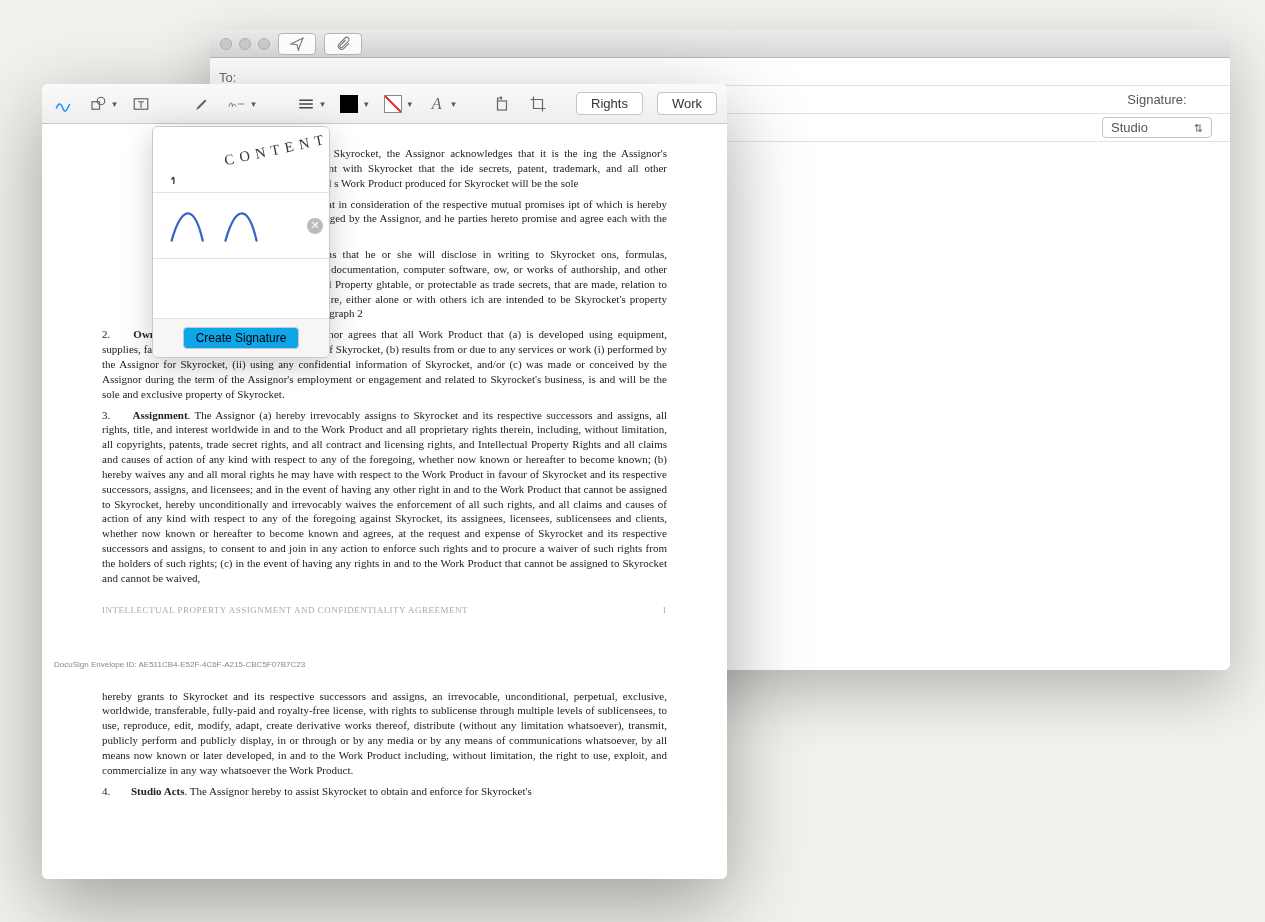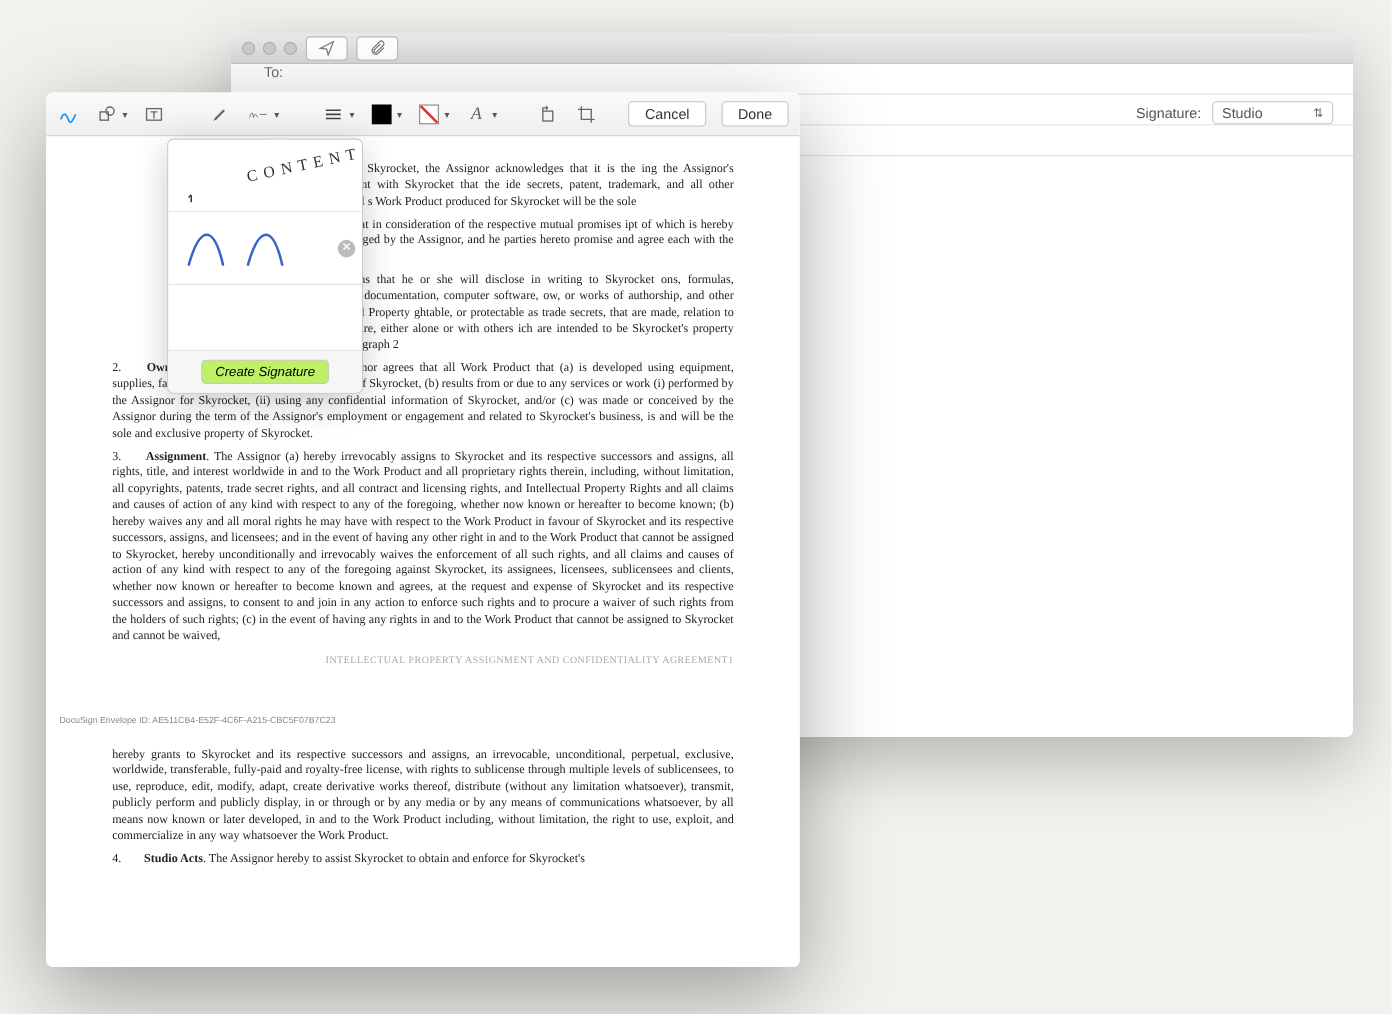--- a/index.html
+++ b/index.html
@@ -42,30 +42,30 @@
   .tb-btn {
     border:1px solid #b8b8b8;
     border-radius:4px;
     height:22px;
     padding:0 10px;
     background:#fff;
     display:flex; align-items:center; justify-content:center;
     font-size:14px; color:#555;
   }
   .mail-header-row {
-    display:flex; align-items:flex-start;
+    display:flex; align-items:flex-end;
     border-bottom:1px solid #e2e2e2;
-    height:28px; padding:0 30px;
+    height:28px; padding:0 9px;
     font-size:13px; color:#6e6e6e;
   }
   .mail-header-row .label { width:46px; }
   .signature-row {
     position:absolute; right:18px; top:62px;
     display:flex; align-items:center; gap:10px;
-    font-size:13px; color:#555;
+    font-size:13px; color:#555;flex-direction:column;
   }
   .signature-select {
     border:1px solid #c4c4c4; border-radius:4px;
     background:#fff;
     padding:2px 8px; min-width:110px;
     display:flex; justify-content:space-between; align-items:center;
     font-size:13px;
   }
   .mail-body {
     position:absolute; left:0; right:0; top:380px;
@@ -119,22 +119,22 @@
     padding:16px 60px 30px 60px;
     font-family: Georgia, "Times New Roman", serif;
     font-size:11px;
     line-height:1.35;
     color:#222;
   }
   .doc-area p { margin:6px 0; text-align:justify; }
   .doc-area .section-num { font-weight:normal; margin-right:18px; }
   .doc-area .section-title { font-weight:bold; }
   .doc-footer {
-    display:flex; justify-content:flex-end;
-    font-size:9px; color:#aaa; margin-top:8px;
+    display:flex; justify-content:space-between;
+    font-size:9px; color:#aaa; margin-top:18px;
     letter-spacing:0.5px;
   }
   .envelope-id {
     font-size:8px; color:#888; margin:44px 0 18px -48px;
     font-family: Arial, sans-serif;
   }
 
   
   .sig-popover {
     position:absolute;
@@ -169,23 +169,22 @@
     transform:translateY(-50%);
     width:16px; height:16px; border-radius:50%;
     background:#bbb; color:#fff;
     display:flex; align-items:center; justify-content:center;
     font-size:11px; line-height:1;
   }
   .sig-blank { height:60px; background:#fff; border-bottom:1px solid #e2e2e2; }
   .sig-create-row { padding:8px; background:#f6f6f6; display:flex; justify-content:center; }
   .sig-create-btn {
     border:1px solid #c8c8c8; border-radius:4px;
-    background:#bef264; font-size:12px;
+    background:#0ea5e9; font-size:12px;
     padding:3px 12px;
-    font-style:italic;
   }
 
   
   .sketch-icon { color:#1a8fff; }
   .sign-icon { color:#555; }
 </style>
 </head>
 <body>
 
 <div class="mail-window">
@@ -282,22 +281,22 @@
           <rect x="6" y="8" width="12" height="12"></rect>
           <path d="M6 8 V4 h6 M12 4 l-2 -2 M12 4 l-2 2"></path>
         </svg>
     </div>
     <div class="tool-btn">
       <svg viewBox="0 0 24 24" stroke="#666" stroke-width="1.6" fill="none">
           <path d="M6 2v16h16M2 6h16v16"></path>
         </svg>
     </div>
     <div class="spacer"></div>
-    <button class="pill-btn">Cancel</button>
-    <button class="pill-btn">Done</button>
+    <button class="pill-btn">Rights</button>
+    <button class="pill-btn">Work</button>
   </div>
 
   <div class="doc-area">
     <p style="margin-left:180px">ployed by Skyrocket, the Assignor acknowledges that it is the ing the Assignor's employment with Skyrocket that the ide secrets, patent, trademark, and all other Intellectual s Work Product produced for Skyrocket will be the sole</p>
     <p style="margin-left:180px">
       <span style="font-weight:bold">ESSES</span><span> that in consideration of the respective mutual promises ipt of which is hereby acknowledged by the Assignor, and he parties hereto promise and agree each with the other as</span>
     </p>
     <p style="margin-left:180px">or confirms that he or she will disclose in writing to Skyrocket ons, formulas, databases, documentation, computer software, ow, or works of authorship, and other Intellectual Property ghtable, or protectable as trade secrets, that are made, relation to the Software, either alone or with others ich are intended to be Skyrocket's property under Paragraph 2</p>
 
     <p>

